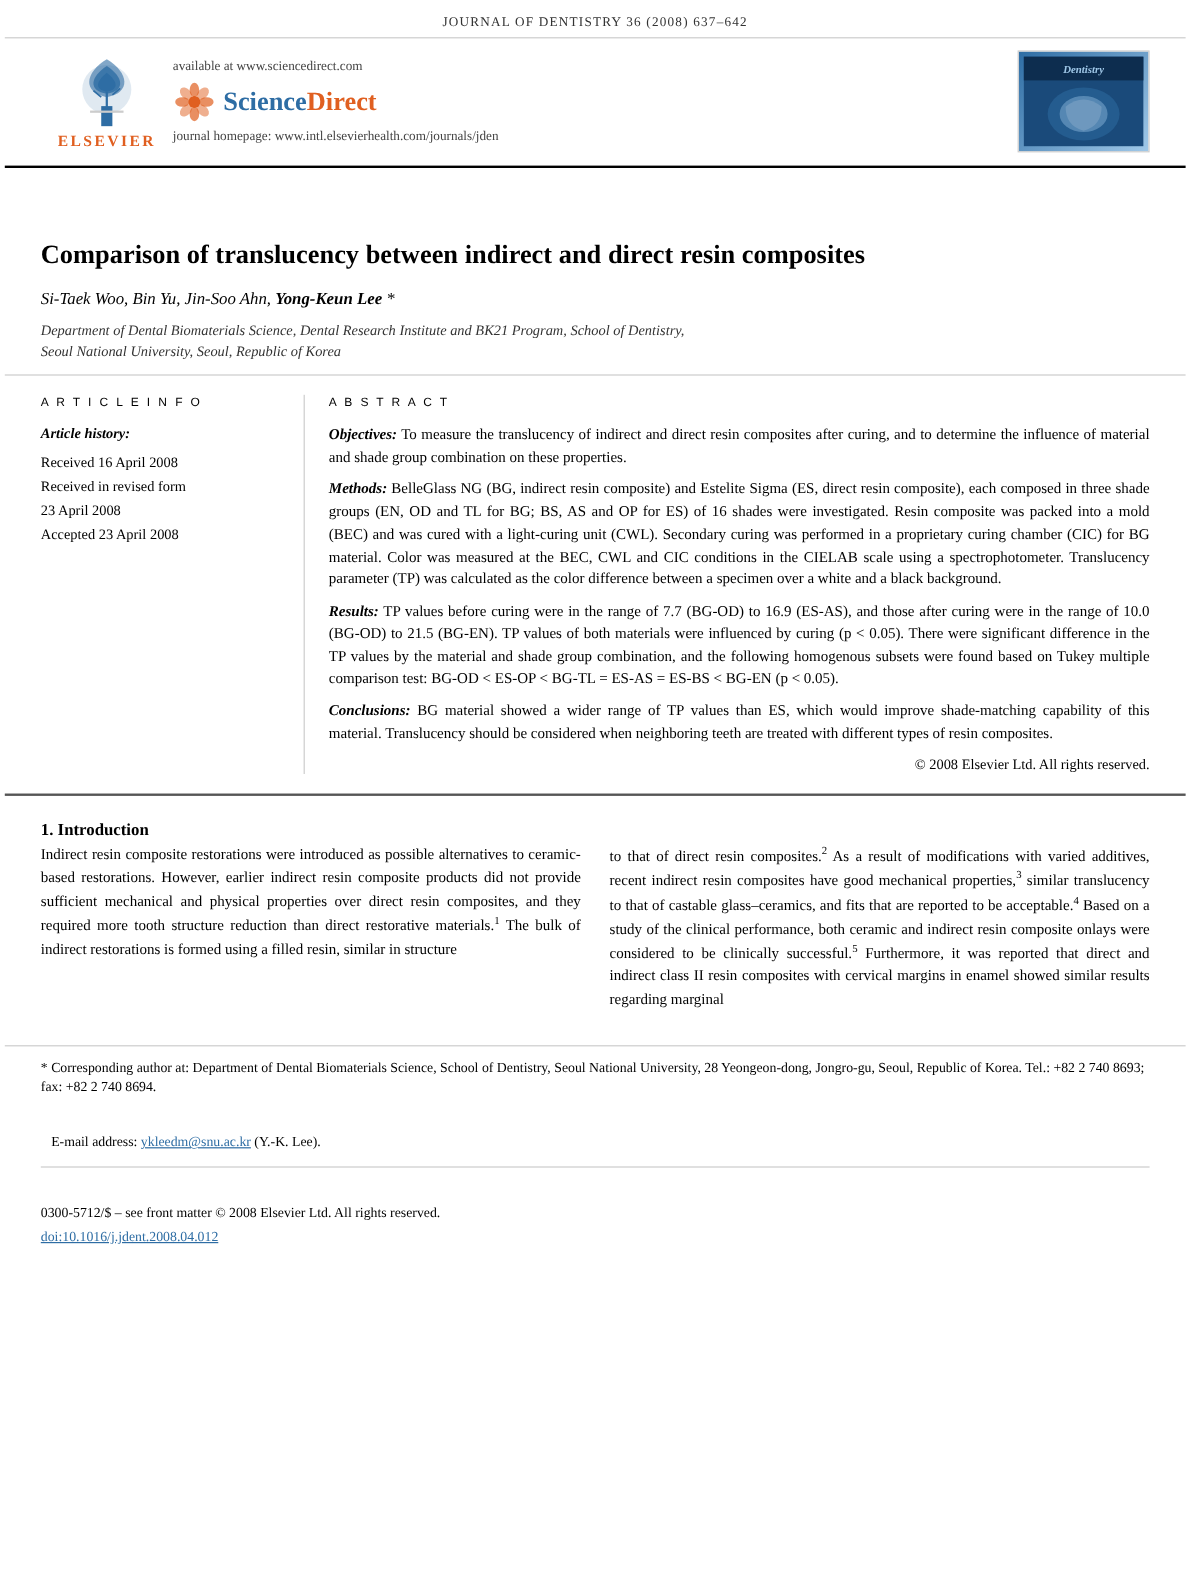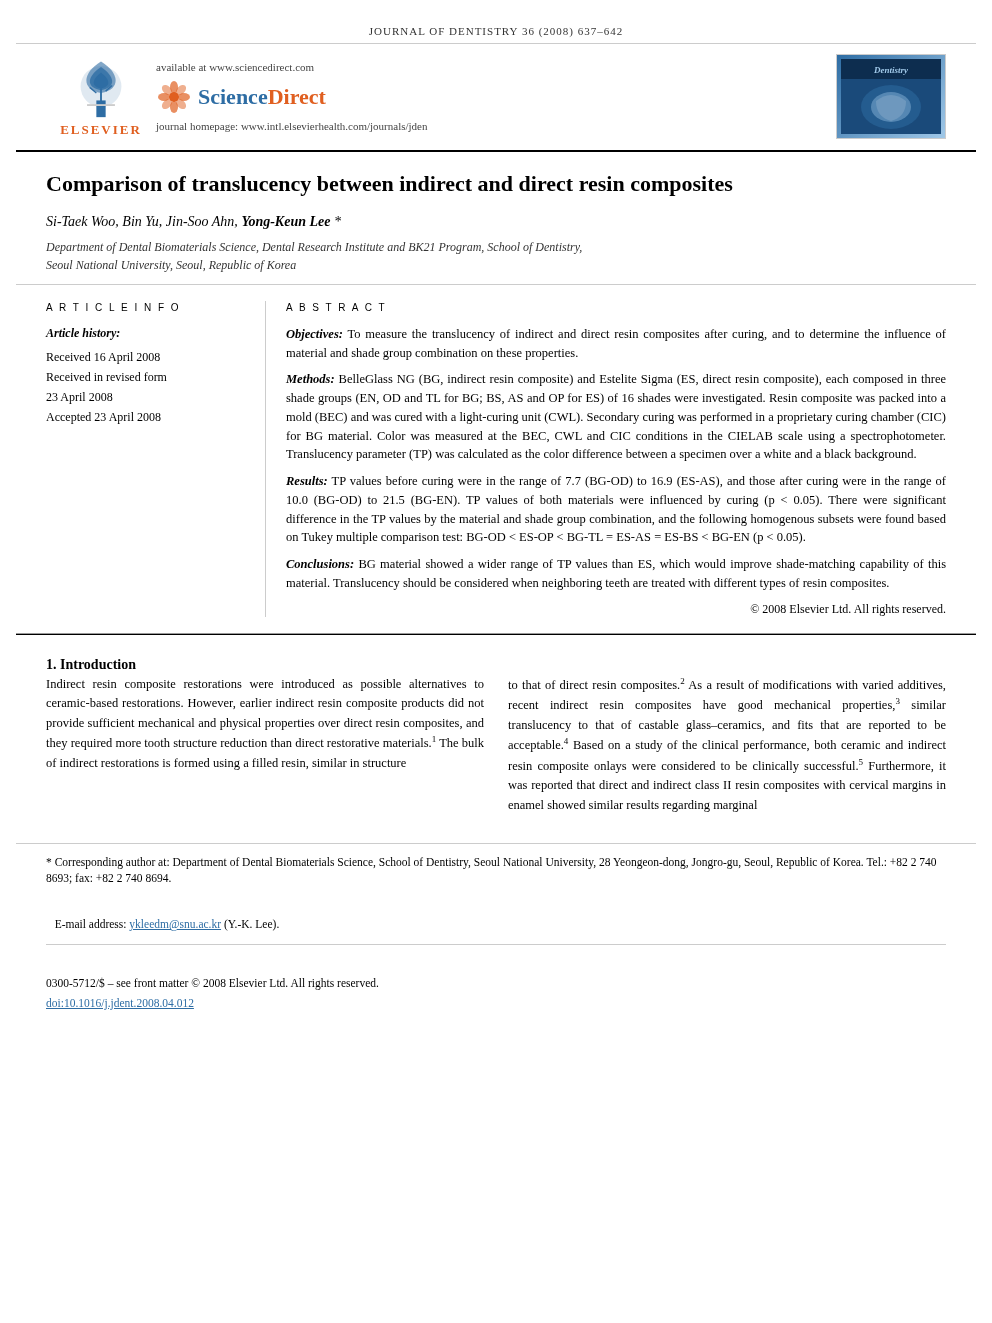--- a/index.html
+++ b/index.html
@@ -7,21 +7,21 @@
       font-family: 'Times New Roman', Times, serif;
       background: #fff;
       color: #000;
       width: 992px;
       min-height: 1323px;
       font-size: 13px;
       line-height: 1.4;
     }
     .page-wrapper {
       width: 992px;
-      padding: 16px;
+      padding: 4px;
       background: #fff;
     }
     
     .journal-header {
       text-align: center;
       padding: 8px 0 4px;
       font-size: 11px;
       letter-spacing: 1px;
       color: #333;
       border-bottom: 1px solid #ccc;
@@ -83,20 +83,21 @@
       font-size: 11px;
       color: #fff;
       font-style: italic;
       font-weight: bold;
       margin-left: 12px;
     }
     
     .article-title-section {
       padding: 18px 30px 10px;
       border-bottom: 1px solid #ccc;
+      margin-top: 40px;
     }
     .article-title {
       font-size: 22px;
       font-weight: bold;
       line-height: 1.3;
       margin-bottom: 14px;
     }
     .authors {
       font-size: 14px;
       font-style: italic;

